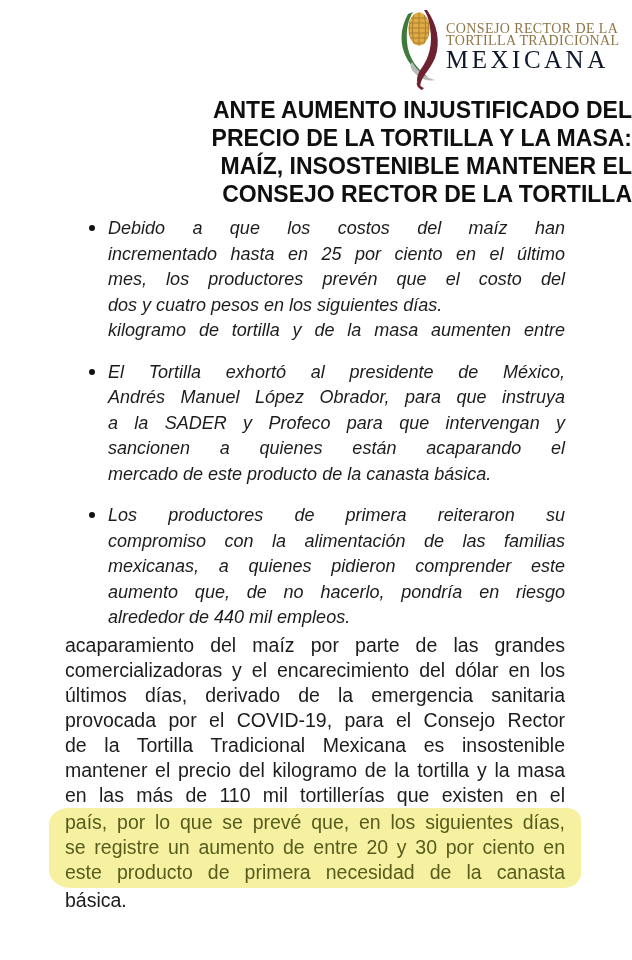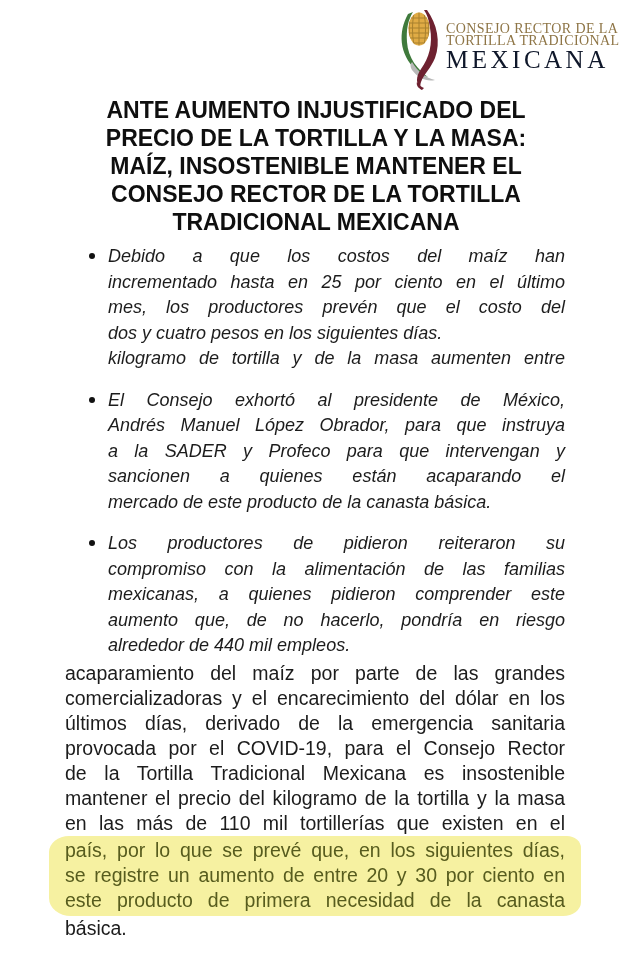--- a/index.html
+++ b/index.html
@@ -42,21 +42,21 @@
     white-space: nowrap;
   }
 
   
   .headline {
     padding-top: 96px;
     font-weight: bold;
     font-size: 23px;
     line-height: 28px;
     color: #0f0f0f;
-    text-align: center;
+    text-align: right;
   }
 
   
   .bullets {
     margin: 8px 67px 0 65px; 
   }
   .bullet-item {
     position: relative;
     padding-left: 43px;
     font-style: italic;
@@ -132,46 +132,45 @@
       <div class="logo-small">TORTILLA TRADICIONAL</div>
       <div class="logo-big">MEXICANA</div>
     </div>
   </div>
 
   <div class="headline">
     <div>ANTE AUMENTO INJUSTIFICADO DEL</div>
     <div>PRECIO DE LA TORTILLA Y LA MASA:</div>
     <div>MAÍZ, INSOSTENIBLE MANTENER EL</div>
     <div>CONSEJO RECTOR DE LA TORTILLA</div>
-    <div>TRADICIONAL MEXICANA</div>
   </div>
 
   <div class="bullets">
 
     <div class="bullet-item">
       <span class="bullet-dot"></span>
       <div class="jline">Debido a que los costos del maíz han</div>
       <div class="jline">incrementado hasta en 25 por ciento en el último</div>
       <div class="jline">mes, los productores prevén que el costo del</div>
       <div class="jline lastline">dos y cuatro pesos en los siguientes días.</div>
       <div class="jline">kilogramo de tortilla y de la masa aumenten entre</div>
     </div>
 
     <div class="bullet-item">
       <span class="bullet-dot"></span>
-      <div class="jline">El Consejo exhortó al presidente de México,</div>
+      <div class="jline">El Tortilla exhortó al presidente de México,</div>
       <div class="jline">Andrés Manuel López Obrador, para que instruya</div>
       <div class="jline">a la SADER y Profeco para que intervengan y</div>
       <div class="jline">sancionen a quienes están acaparando el</div>
       <div class="jline lastline">mercado de este producto de la canasta básica.</div>
     </div>
 
     <div class="bullet-item">
       <span class="bullet-dot"></span>
-      <div class="jline">Los productores de pidieron reiteraron su</div>
+      <div class="jline">Los productores de primera reiteraron su</div>
       <div class="jline">compromiso con la alimentación de las familias</div>
       <div class="jline">mexicanas, a quienes pidieron comprender este</div>
       <div class="jline">aumento que, de no hacerlo, pondría en riesgo</div>
       <div class="jline lastline">alrededor de 440 mil empleos.</div>
     </div>
 
   </div>
 
   <div class="article">
     <div class="jline">acaparamiento del maíz por parte de las grandes</div>

